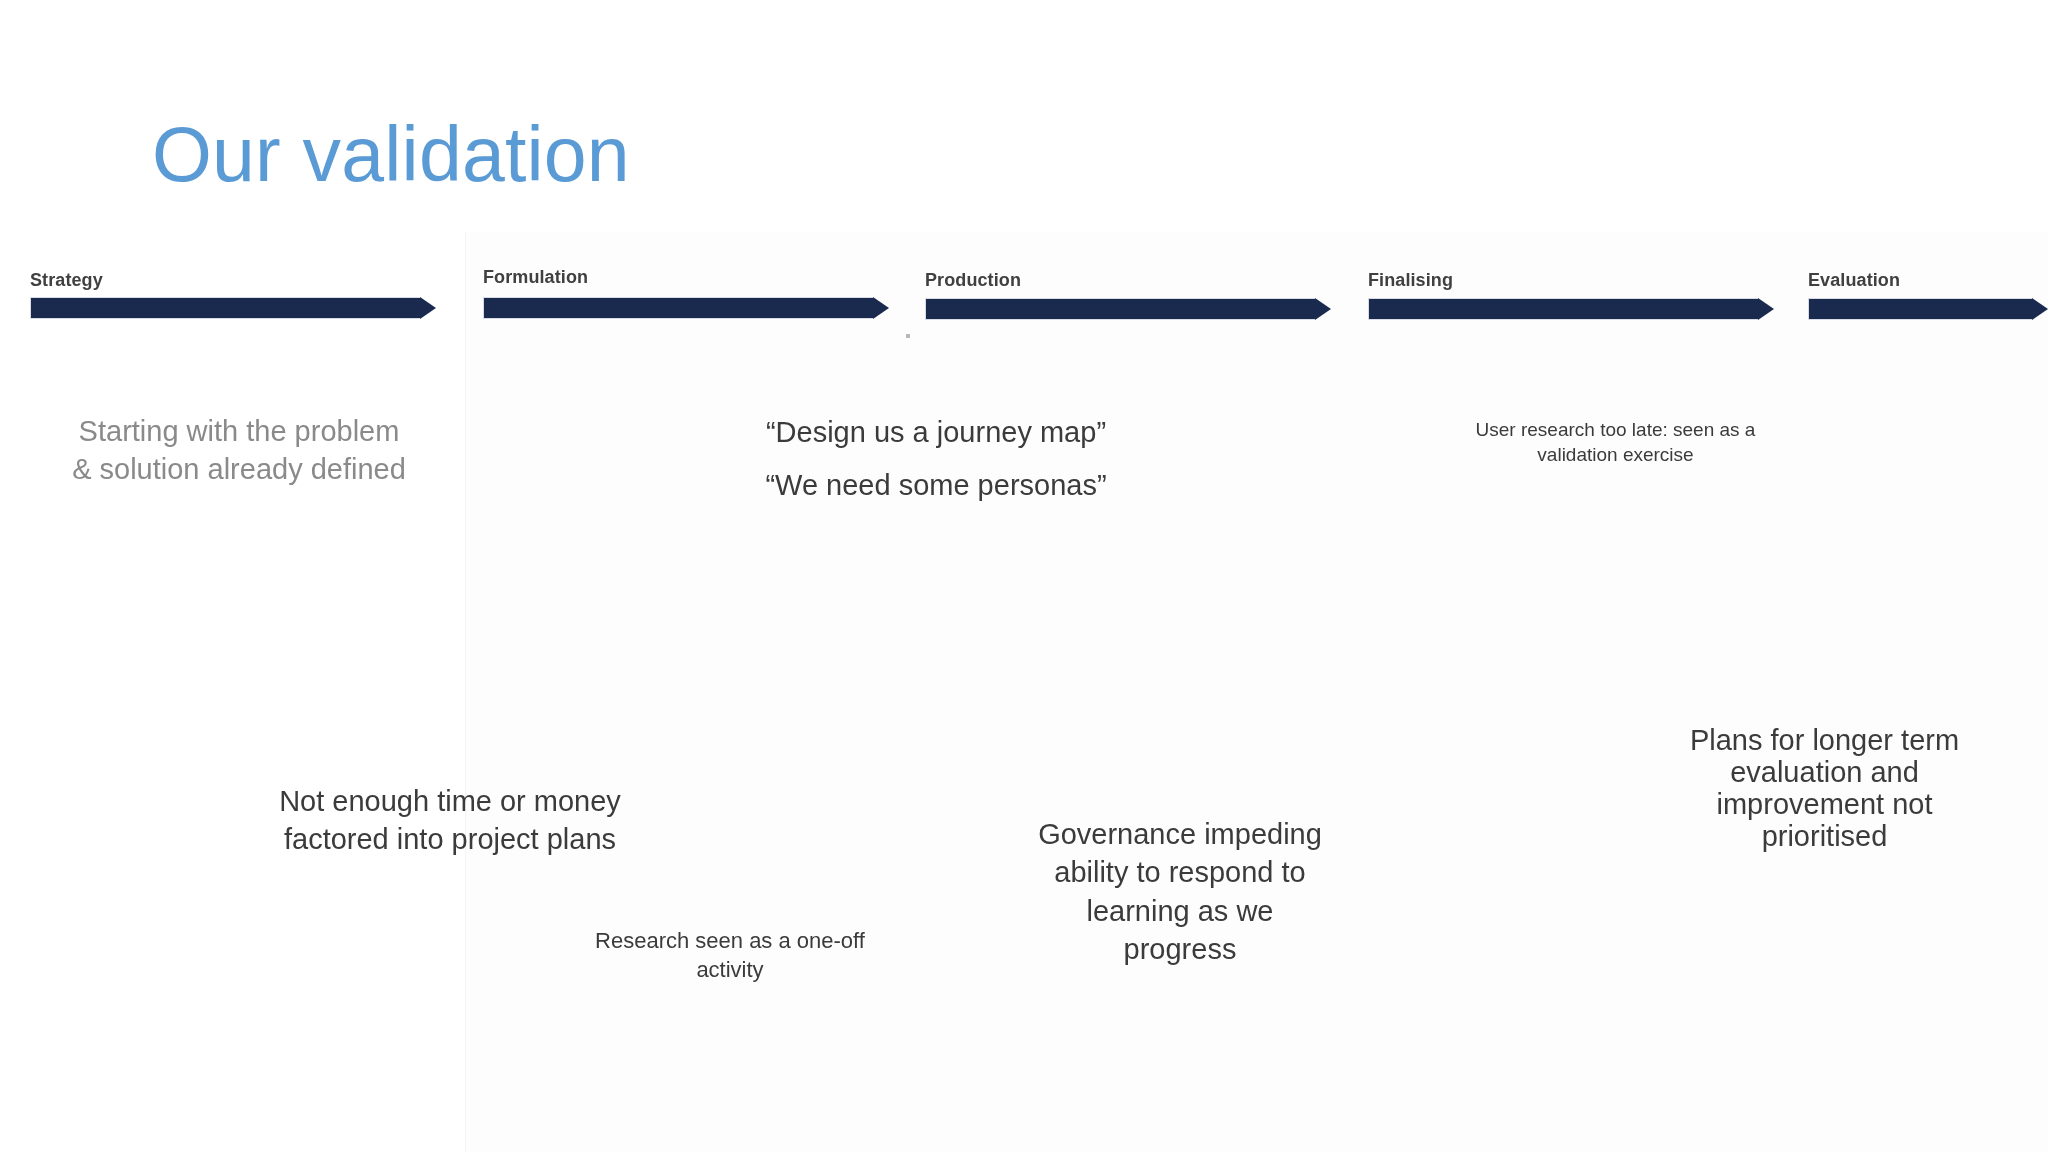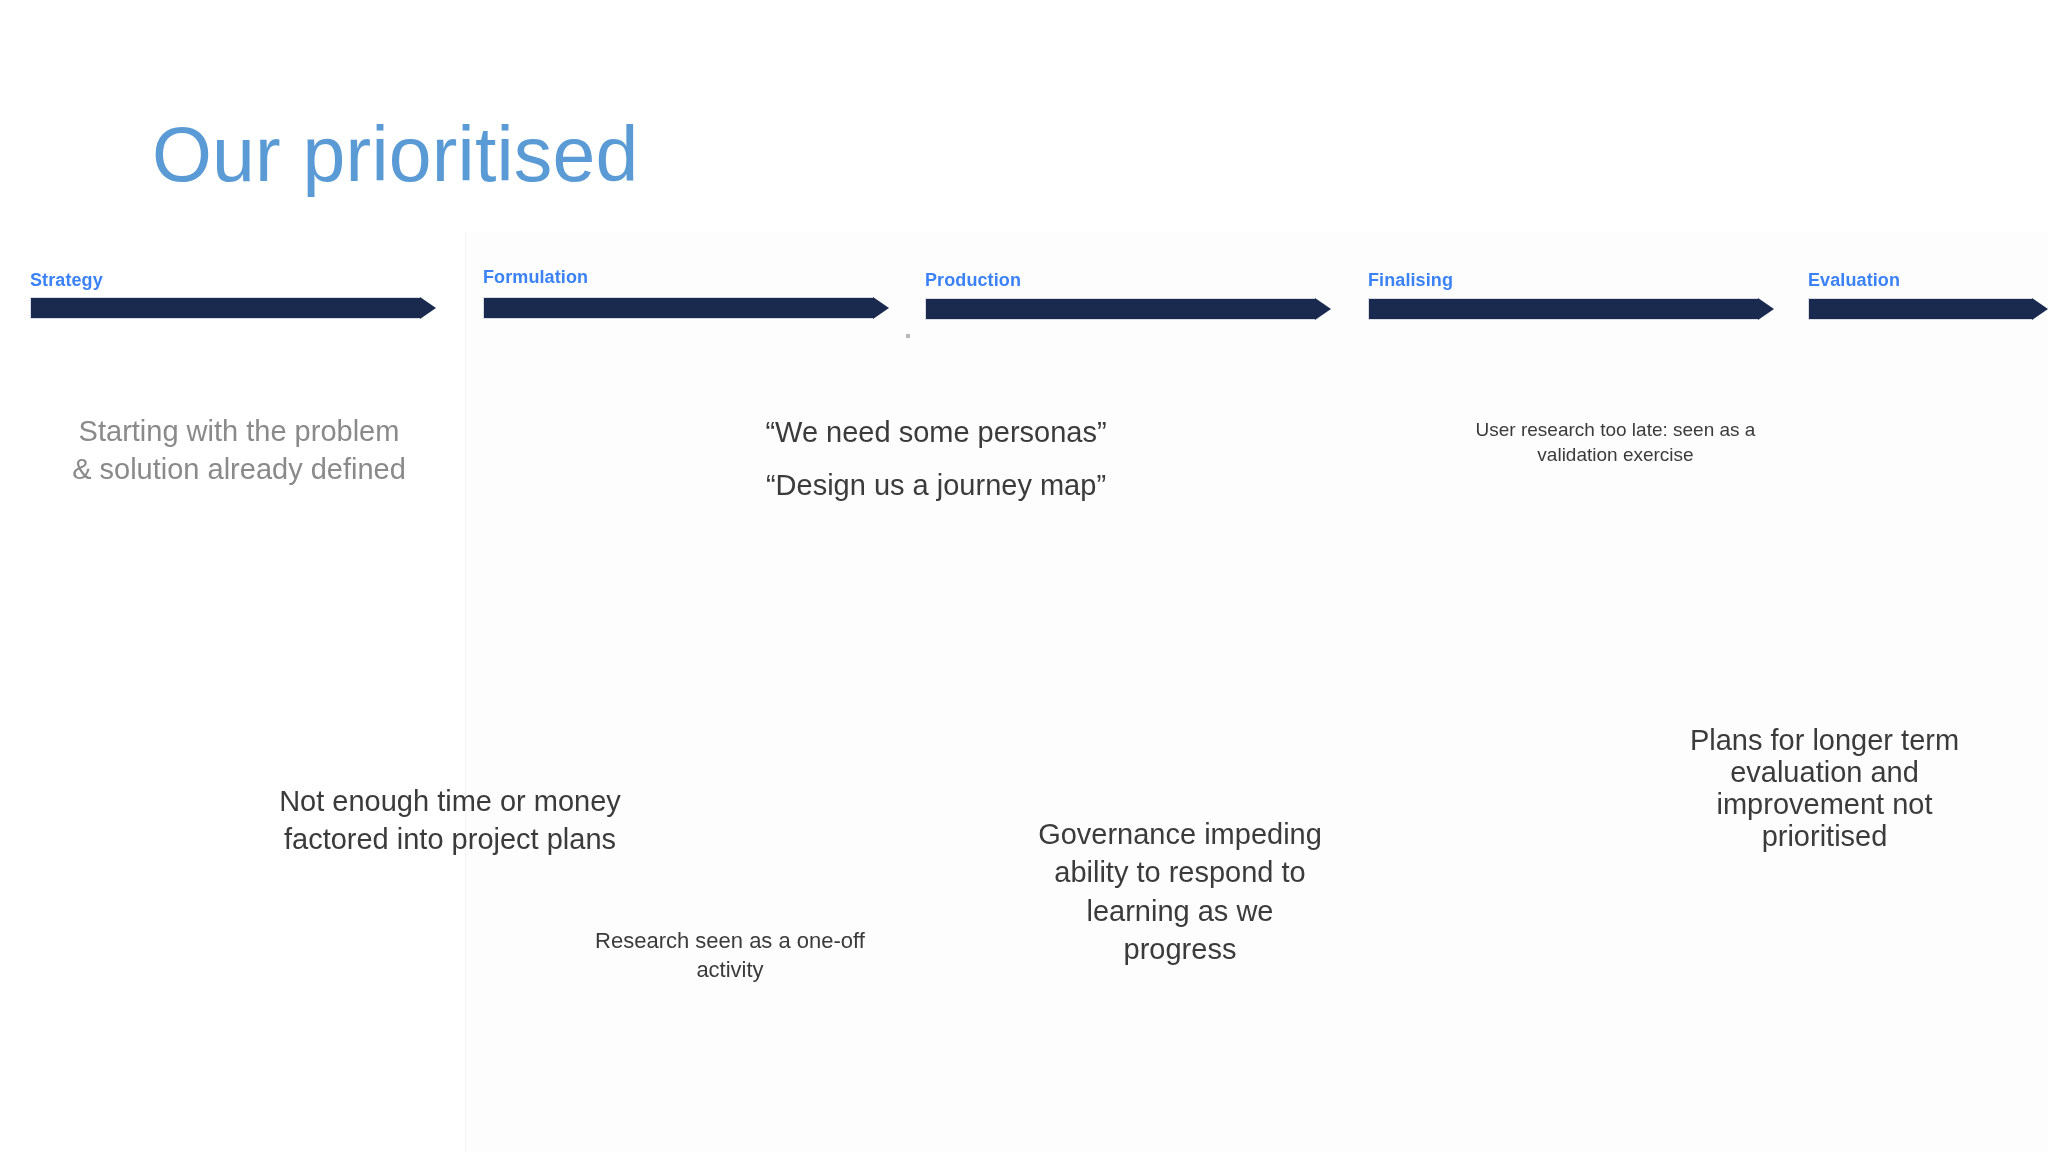--- a/index.html
+++ b/index.html
@@ -45,21 +45,21 @@
     font-weight: 400;
     color: #5b9bd5;
     letter-spacing: 0.2px;
     white-space: nowrap;
     line-height: 1.05;
   }
   .stage-label {
     position: absolute;
     font-size: 18px;
     font-weight: bold;
-    color: #3b82f6;
+    color: #404040;
     white-space: nowrap;
     letter-spacing: 0.1px;
   }
   .arrow-wrap {
     position: absolute;
     height: 22px;
   }
   .arrow-body {
     position: absolute;
     left: 0;
@@ -111,21 +111,21 @@
     height: 4px;
     background: #b9b9b9;
   }
 </style>
 </head>
 <body>
 
 <div class="bg-band"></div>
 <div class="bg-band-2"></div>
 
-<div class="slide-title">Our prioritised</div>
+<div class="slide-title">Our validation</div>
 
 <div id="process-row">
     <div class="stage-label" style="left: 30px; top: 270px;">Strategy</div>
     <div class="arrow-wrap" style="left: 30px; top: 297px; width: 406px;">
       <div class="arrow-body" style="width: 390px;"></div>
       <div class="arrow-head" style="left: 390px;"></div>
     </div>
     <div class="stage-label" style="left: 483px; top: 267px;">Formulation</div>
     <div class="arrow-wrap" style="left: 483px; top: 297px; width: 406px;">
       <div class="arrow-body" style="width: 390px;"></div>
@@ -146,22 +146,22 @@
       <div class="arrow-body" style="width: 224px;"></div>
       <div class="arrow-head" style="left: 224px;"></div>
     </div>
   </div>
 
 <div id="notes-layer">
     <div class="note muted" style="left: 60px; top: 405px; width: 358px; font-size: 29px;">
       <p>Starting with the problem &amp; solution already defined</p>
     </div>
     <div class="note" style="left: 706px; top: 406px; width: 460px; font-size: 29px;">
+      <p>“Design us a journey map”</p>
       <p>“We need some personas”</p>
-      <p>“Design us a journey map”</p>
     </div>
     <div class="note" style="left: 1443px; top: 410px; width: 345px; font-size: 19px;">
       <p>User research too late: seen as a validation exercise</p>
     </div>
     <div class="note tight" style="left: 1672px; top: 718px; width: 305px; font-size: 29px;">
       <p>Plans for longer term evaluation and improvement not prioritised</p>
     </div>
     <div class="note" style="left: 250px; top: 775px; width: 400px; font-size: 29px;">
       <p>Not enough time or money factored into project plans</p>
     </div>

